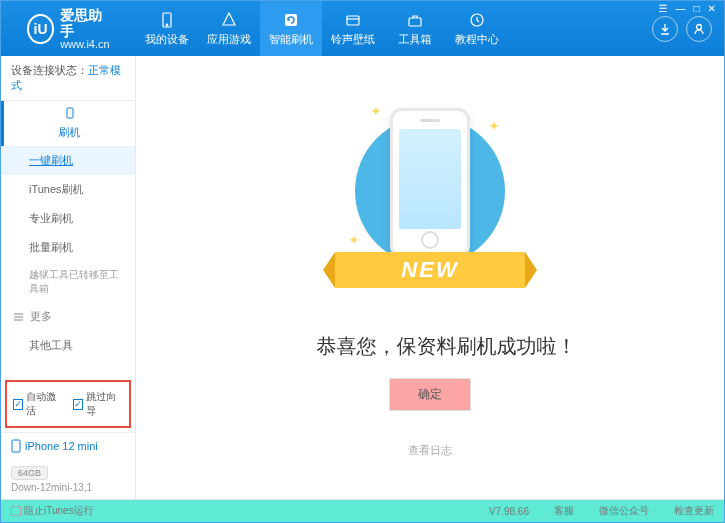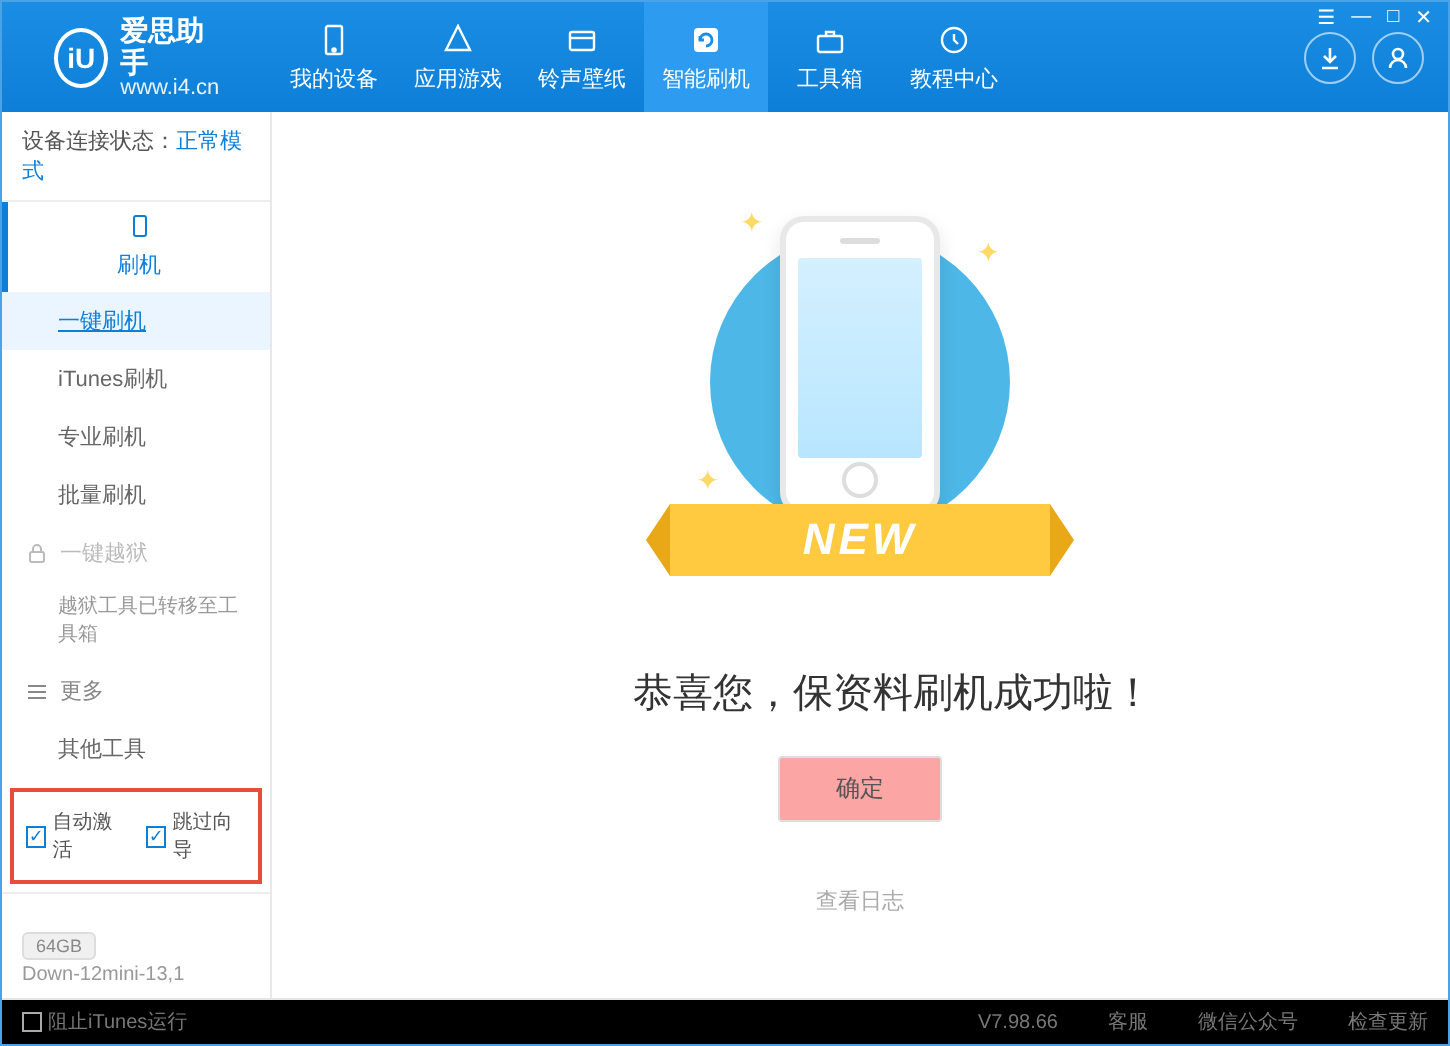--- a/index.html
+++ b/index.html
@@ -43,21 +43,21 @@
 .phone::after { content: ""; position: absolute; bottom: 6px; left: 50%; transform: translateX(-50%); width: 14px; height: 14px; border: 2px solid #ddd; border-radius: 50%; }
 .phone-screen { position: absolute; top: 18px; left: 6px; right: 6px; bottom: 26px; background: linear-gradient(to bottom, #d4f0ff, #b8e6ff); border-radius: 2px; }
 .ribbon { position: absolute; bottom: 30px; left: -5px; right: -5px; height: 36px; background: #ffc940; display: flex; align-items: center; justify-content: center; color: #fff; font-weight: 900; font-size: 22px; letter-spacing: 2px; font-style: italic; }
 .ribbon::before, .ribbon::after { content: ""; position: absolute; top: 0; width: 0; height: 0; border-style: solid; }
 .ribbon::before { left: -12px; border-width: 18px 12px 18px 0; border-color: transparent #e8a818 transparent transparent; }
 .ribbon::after { right: -12px; border-width: 18px 0 18px 12px; border-color: transparent transparent transparent #e8a818; }
 .sparkle { position: absolute; color: #ffd966; font-size: 14px; }
 .success-text { font-size: 20px; color: #333; margin-bottom: 18px; margin-left: 33px; }
 .ok-btn { padding: 7px 28px; border: 1px solid #ddd; background: #fca5a5; font-size: 12px; color: #555; cursor: pointer; border-radius: 2px; margin-bottom: 32px; text-align: center; }
 .log-link { font-size: 11px; color: #aaa; cursor: pointer; }
-.footer { height: 23px; border-top: 1px solid #e5e5e5; background: #000000; display: flex; align-items: center; font-size: 10px; color: #777; padding: 0 10px; position: absolute; bottom: 0; left: 0; right: 0; }
+.footer { height: 23px; border-top: 1px solid #e5e5e5; background: #5eead4; display: flex; align-items: center; font-size: 10px; color: #777; padding: 0 10px; position: absolute; bottom: 0; left: 0; right: 0; }
 .footer-left { display: flex; align-items: center; gap: 4px; }
 .footer-right { margin-left: auto; display: flex; align-items: center; gap: 25px; }
 .fcb { width: 10px; height: 10px; border: 1px solid #aaa; display: inline-block; }
 .sb-scroll { flex: 1; overflow: hidden; }
 </style>
 </head>
 <body>
 
 <div class="win-controls">
   <span>☰</span>
@@ -85,38 +85,38 @@
       <span>我的设备</span>
     </div>
     <div class="nav-item">
       <span class="nav-icon">
           <svg width="16" height="16" viewBox="0 0 16 16" fill="#fff">
             <path d="M8 1 L14 13 L2 13 Z" fill="none" stroke="#fff" stroke-width="1.2"></path>
           </svg>
         </span>
       <span>应用游戏</span>
     </div>
-    <div class="nav-item">
-      <span class="nav-icon">
-          <svg width="16" height="16" viewBox="0 0 16 16" fill="none" stroke="#fff" stroke-width="1.2">
-            <rect x="2" y="4" width="12" height="9" rx="1"></rect>
-            <line x1="2" y1="7" x2="14" y2="7"></line>
-          </svg>
-        </span>
-      <span>铃声壁纸</span>
-    </div>
     <div class="nav-item active">
       <span class="nav-icon">
           <svg width="16" height="16" viewBox="0 0 16 16" fill="none" stroke="#fff" stroke-width="1.4">
             <rect x="2" y="2" width="12" height="12" rx="2" fill="#fff" stroke="none"></rect>
             <path d="M5 8 A3 3 0 1 1 8 11" stroke="#1a8de4"></path>
             <path d="M5 6 L5 8 L7 8" stroke="#1a8de4"></path>
           </svg>
         </span>
       <span>智能刷机</span>
+    </div>
+    <div class="nav-item">
+      <span class="nav-icon">
+          <svg width="16" height="16" viewBox="0 0 16 16" fill="none" stroke="#fff" stroke-width="1.2">
+            <rect x="2" y="4" width="12" height="9" rx="1"></rect>
+            <line x1="2" y1="7" x2="14" y2="7"></line>
+          </svg>
+        </span>
+      <span>铃声壁纸</span>
     </div>
     <div class="nav-item">
       <span class="nav-icon">
           <svg width="16" height="16" viewBox="0 0 16 16" fill="none" stroke="#fff" stroke-width="1.2">
             <rect x="2" y="6" width="12" height="8" rx="1"></rect>
             <path d="M6 6 V4 h4 v2"></path>
           </svg>
         </span>
       <span>工具箱</span>
     </div>
@@ -154,27 +154,20 @@
       <div class="sb-section main">
         <svg width="12" height="12" viewBox="0 0 12 12">
             <rect x="3" y="1" width="6" height="10" rx="1" fill="none" stroke="#0d7fd8"></rect>
           </svg>
         <span>刷机</span>
       </div>
       <div class="sb-item active">一键刷机</div>
       <div class="sb-item">iTunes刷机</div>
       <div class="sb-item">专业刷机</div>
       <div class="sb-item">批量刷机</div>
-      <div class="sb-group-title">
-        <svg width="11" height="11" viewBox="0 0 11 11">
-            <rect x="2" y="5" width="7" height="5" rx="1" fill="none" stroke="#bbb"></rect>
-            <path d="M3.5 5 V3.5 a2 2 0 0 1 4 0 V5" fill="none" stroke="#bbb"></path>
-          </svg>
-        <span style="color:#bbb">一键越狱</span>
-      </div>
       <div class="sb-transfer">越狱工具已转移至工具箱</div>
       <div class="sb-group-title">
         <svg width="11" height="11" viewBox="0 0 11 11">
             <line x1="1" y1="3" x2="10" y2="3" stroke="#888"></line>
             <line x1="1" y1="6" x2="10" y2="6" stroke="#888"></line>
             <line x1="1" y1="9" x2="10" y2="9" stroke="#888"></line>
           </svg>
         <span>更多</span>
       </div>
       <div class="sb-item">其他工具</div>
@@ -184,20 +177,26 @@
       <label class="cb">
           <span class="cb-box">✓</span>
           <span>自动激活</span>
         </label>
       <label class="cb">
           <span class="cb-box">✓</span>
           <span>跳过向导</span>
         </label>
     </div>
     <div class="device-info">
+      <div class="device-name">
+          <svg width="10" height="14" viewBox="0 0 10 14">
+            <rect x="1" y="1" width="8" height="12" rx="1" fill="none" stroke="#0d7fd8"></rect>
+          </svg>
+          <span>iPhone 12 mini</span>
+        </div>
       <span class="device-badge">64GB</span>
       <div class="device-sub">Down-12mini-13,1</div>
     </div>
   </div>
 
   <div class="main">
     <div class="phone-illus">
       <div class="circle-bg"></div>
       <div class="phone">
           <div class="phone-screen"></div>

